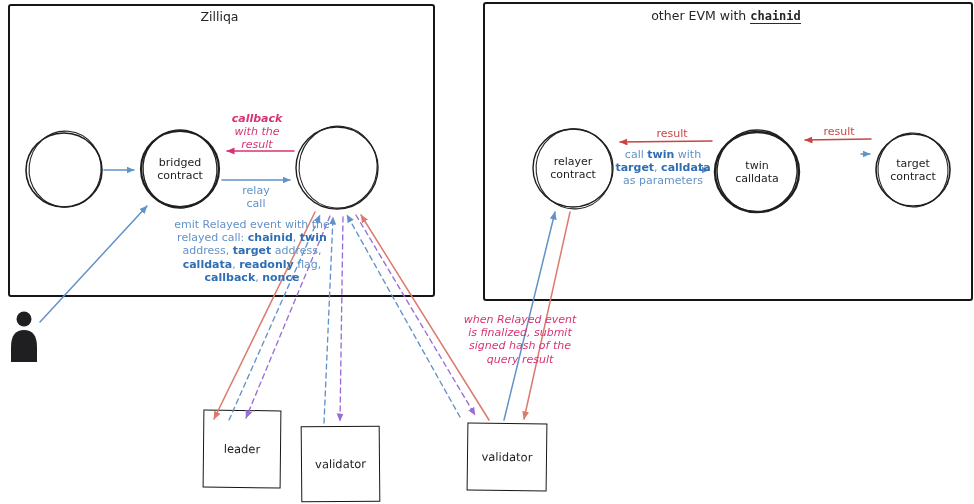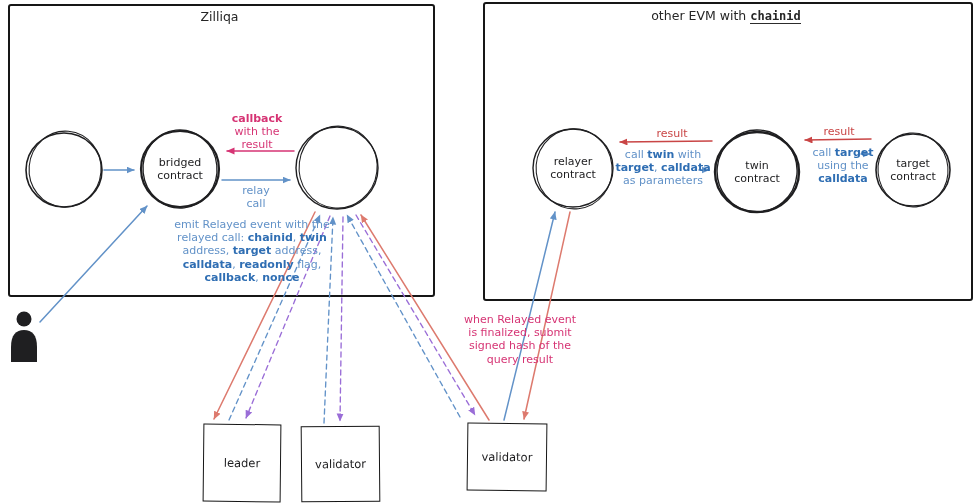--- a/index.html
+++ b/index.html
@@ -9,21 +9,21 @@
   .nodebox { position:absolute; border:1.7px solid #161616; background:#fff; z-index:1;
              display:flex; align-items:center; justify-content:center; }
   .nodelabel { font-size:11.5px; color:#1c1c1e; }
   svg.art { position:absolute; left:0; top:0; z-index:2; pointer-events:none; }
   .lbl { position:absolute; z-index:3; text-align:center; font-size:11px; line-height:1.2; color:var(--ink); }
   .title { font-size:12.5px; color:#262626; }
   .title .b { font-weight:bold; font-family:"DejaVu Sans Mono", monospace; font-size:12px; border-bottom:1.5px solid #2c2c2c; }
   .ink  { color:#1c1c1e; }
   .blue { color:var(--blue); }
   .blue .b { color:var(--blueBold); font-weight:bold;margin-top:20px; }
-  .pink { color:var(--pink); }
+  .pink { color:var(--pink);font-style:italic; }
   .pink .b { font-weight:bold; }
   .purple { color:var(--purple); }
   .red { color:var(--red); }
   .circ { fill:#fff; stroke:var(--ink); }
   .circ.n { fill:none; }
   .ln { fill:none; stroke-width:1.5; stroke-linecap:round; }
   .ln.dash { stroke-dasharray:5 4; stroke-width:1.35; }
   .ln.blue   { stroke:var(--blue); }
   .ln.pink   { stroke:var(--pink); }
   .ln.red    { stroke:var(--red); }
@@ -36,21 +36,21 @@
   .mk.purple { fill:var(--purple); }
 </style>
 </head>
 <body>
 
 <div class="stage">
 
   <div class="panel" style="left:8px;top:4px;width:423px;height:289px"></div>
   <div class="panel" style="left:483px;top:2px;width:486px;height:295px"></div>
 
-  <div class="nodebox" style="left:203px;top:424px;width:76px;height:76px;transform:rotate(.6deg)">
+  <div class="nodebox" style="left:203px;top:410px;width:76px;height:76px;transform:rotate(.6deg)">
     <span class="nodelabel">leader</span>
   </div>
   <div class="nodebox" style="left:301px;top:426px;width:77px;height:74px;transform:rotate(-.5deg)">
     <span class="nodelabel">validator</span>
   </div>
   <div class="nodebox" style="left:467px;top:423px;width:78px;height:66px;transform:rotate(.7deg)">
     <span class="nodelabel">validator</span>
   </div>
 
   <svg class="art" width="974" height="504" viewBox="0 0 974 504">
@@ -123,26 +123,25 @@
 
     <path class="ln blue" marker-end="url(#m-blue)" d="M504,420 L555,212"></path>
     <path class="ln salmon" marker-end="url(#m-salmon)" d="M570,212 L524,419"></path>
   </svg>
 
   <div class="lbl title" style="left:483px;top:8px;width:486px"><span>other EVM with </span><span class="b">chainid</span></div>
   <div class="lbl title" style="left:8px;top:9px;width:423px">Zilliqa</div>
 
   <div class="lbl ink" style="left:148px;top:156px;width:64px">bridged contract</div>
   <div class="lbl ink" style="left:540px;top:155px;width:66px">relayer contract</div>
-  <div class="lbl ink" style="left:725px;top:159px;width:64px">twin contract</div>
+  <div class="lbl ink" style="left:725px;top:159px;width:64px">twin calldata</div>
   <div class="lbl ink" style="left:882px;top:157px;width:62px">target contract</div>
 
   <div class="lbl pink" style="left:226px;top:112px;width:62px"><span class="b">callback</span><span> with the result</span></div>
   <div class="lbl blue" style="left:236px;top:184px;width:40px">relay call</div>
   <div class="lbl blue" style="left:167px;top:218px;width:170px"><span>emit Relayed event with the relayed call: </span><span class="b">chainid</span><span>, </span><span class="b">twin</span><span> address, </span><span class="b">target</span><span> address, </span><span class="b">calldata</span><span>, </span><span class="b">readonly</span><span> flag, </span><span class="b">callback</span><span>, </span><span class="b">nonce</span></div>
   <div class="lbl pink" style="left:460px;top:313px;width:120px">when Relayed event is finalized, submit signed hash of the query result</div>
 
   <div class="lbl red" style="left:648px;top:127px;width:48px">result</div>
   <div class="lbl red" style="left:815px;top:125px;width:48px">result</div>
   <div class="lbl blue" style="left:613px;top:148px;width:100px"><span>call </span><span class="b">twin</span><span> with </span><span class="b">target</span><span>, </span><span class="b">calldata</span><span> as parameters</span></div>
-  <div class="lbl blue" style="left:806px;top:146px;width:74px"><span>call </span><span class="b">target</span><span> using the </span><span class="b">calldata</span></div>
 
 </div>
 
 </body></html>

